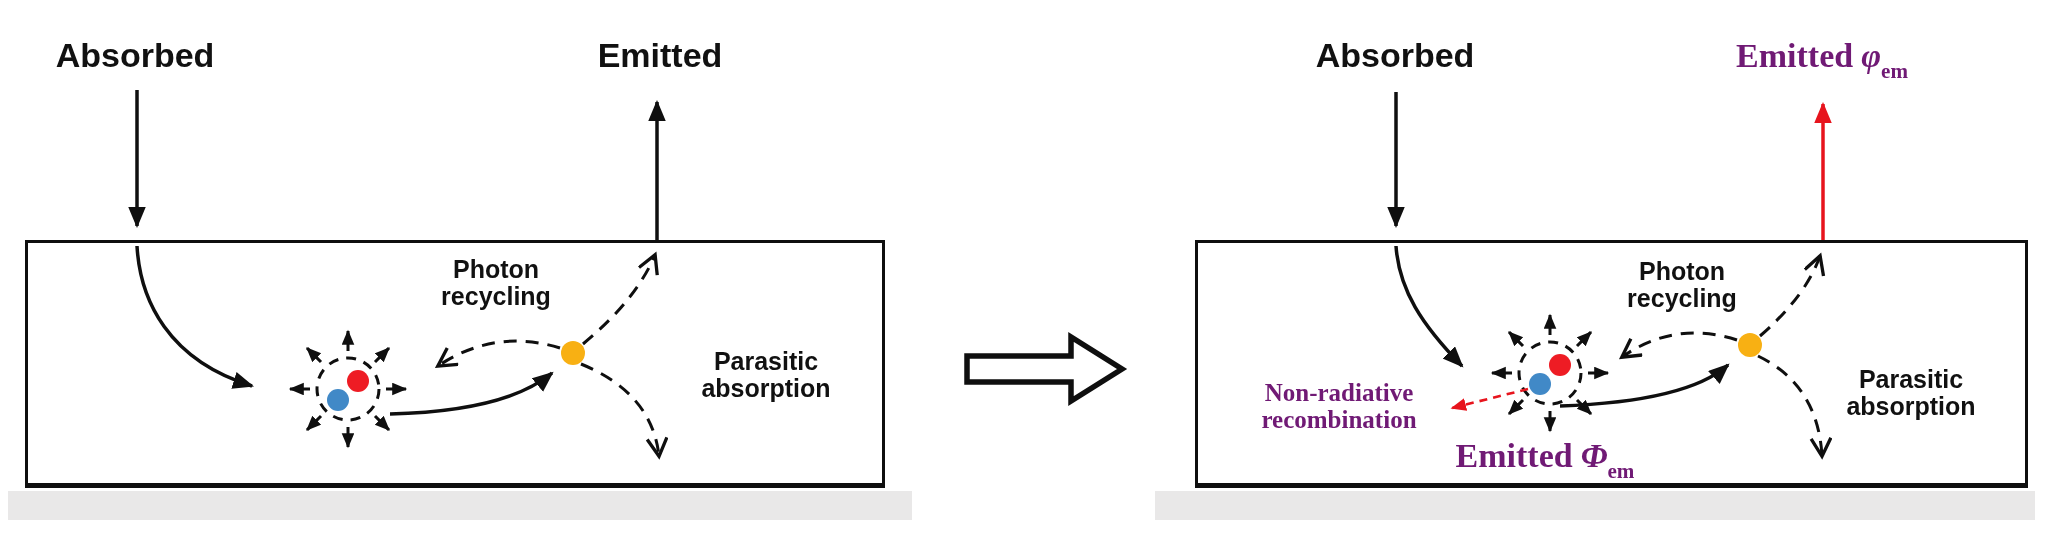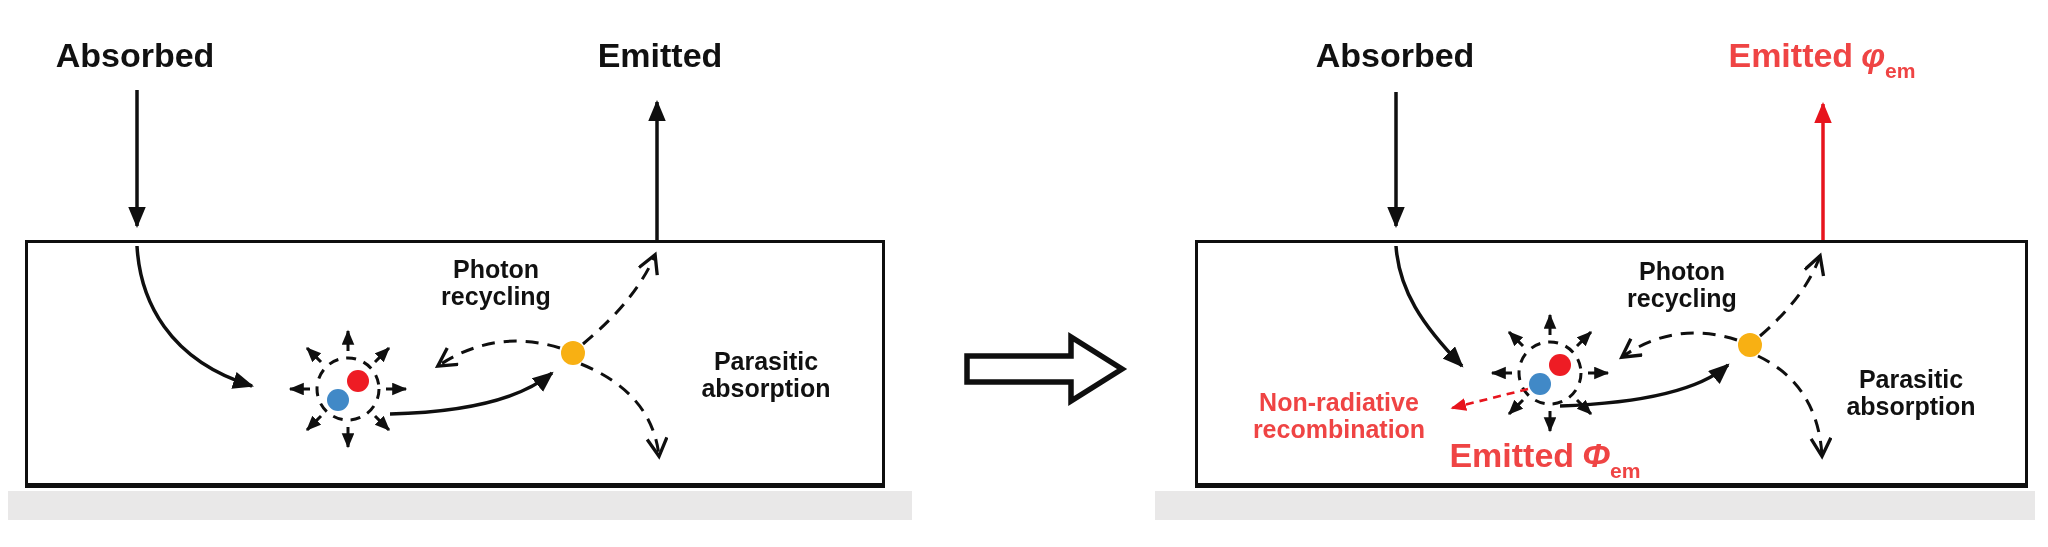--- a/index.html
+++ b/index.html
@@ -6,21 +6,21 @@
   #stage{
     position:relative;width:2048px;height:547px;background:#ffffff;overflow:hidden;
     font-family:"Liberation Sans","DejaVu Sans",sans-serif;color:#111;border-radius:7px;
   }
   .box{position:absolute;background:#fff;border:3px solid #0f0f0f;border-bottom-width:5px;box-sizing:border-box;}
   .substrate{position:absolute;background:#e9e8e8;}
   svg.overlay{position:absolute;left:0;top:0;z-index:2;}
   .lbl{position:absolute;z-index:3;text-align:center;font-weight:bold;white-space:nowrap;}
   .toplabel{font-size:34px;line-height:1.05;}
   .inlabel{font-size:25px;line-height:1.06;white-space:normal;}
-  .red{color:#ef4444;}
+  .red{color:#701a75;font-family:Liberation Serif, serif;}
   .sym{font-style:italic;margin-left:8px;}
   .lbl sub{font-size:0.62em;position:relative;top:0.15em;font-style:normal;}
   .centered{transform:translateX(-50%);}
 </style>
 </head>
 <body>
 
 <div id="stage">
 
   <div class="substrate" style="left:8px;top:491px;width:904px;height:29px;"></div>
@@ -109,18 +109,18 @@
   <div class="lbl toplabel centered" style="left:660px;top:38px;">Emitted</div>
   <div class="lbl inlabel centered" style="left:496px;top:256px;width:150px;">Photon recycling</div>
   <div class="lbl inlabel centered" style="left:766px;top:348px;width:200px;">Parasitic absorption</div>
 
   <div class="lbl toplabel centered" style="left:1395px;top:38px;">Absorbed</div>
   <div class="lbl toplabel red centered" style="left:1822px;top:38px;">
     <span>Emitted</span><span class="sym">φ</span><sub>em</sub>
   </div>
   <div class="lbl inlabel centered" style="left:1682px;top:258px;width:150px;">Photon recycling</div>
   <div class="lbl inlabel centered" style="left:1911px;top:366px;width:200px;">Parasitic absorption</div>
-  <div class="lbl inlabel red centered" style="left:1339px;top:389px;width:215px;">Non-radiative recombination</div>
+  <div class="lbl inlabel red centered" style="left:1339px;top:380px;width:215px;">Non-radiative recombination</div>
   <div class="lbl toplabel red centered" style="left:1545px;top:438px;">
     <span>Emitted</span><span class="sym">Φ</span><sub>em</sub>
   </div>
 
 </div>
 
 </body></html>

